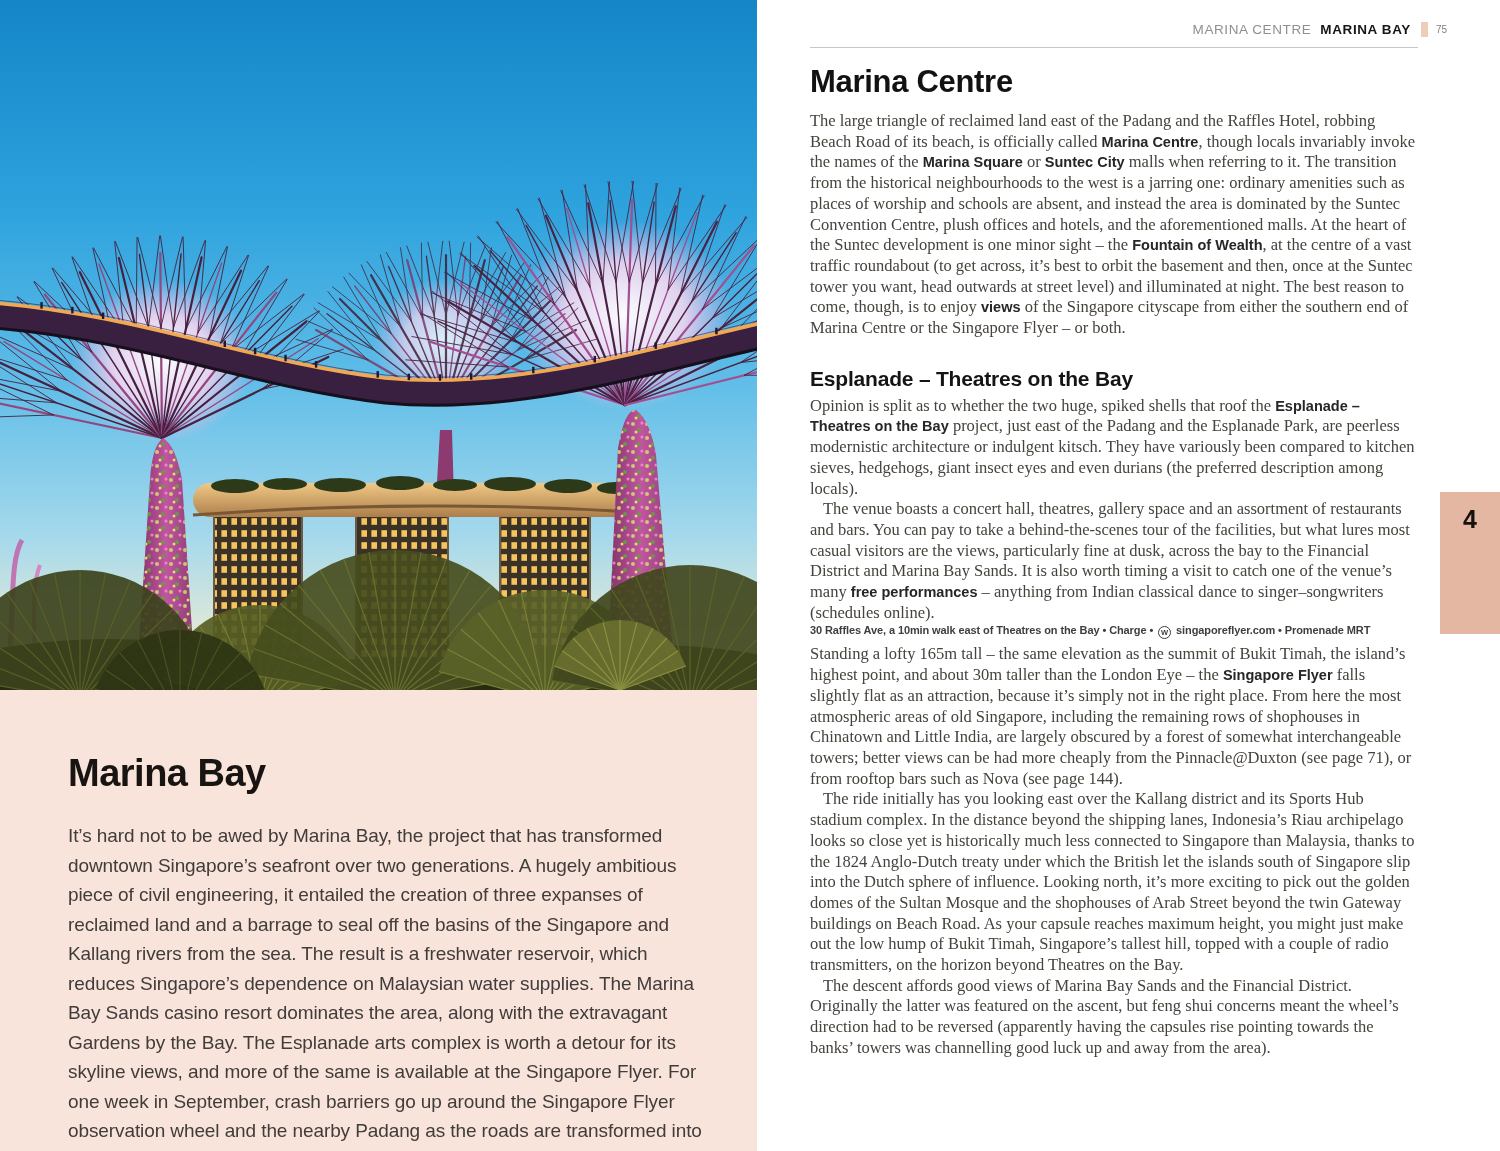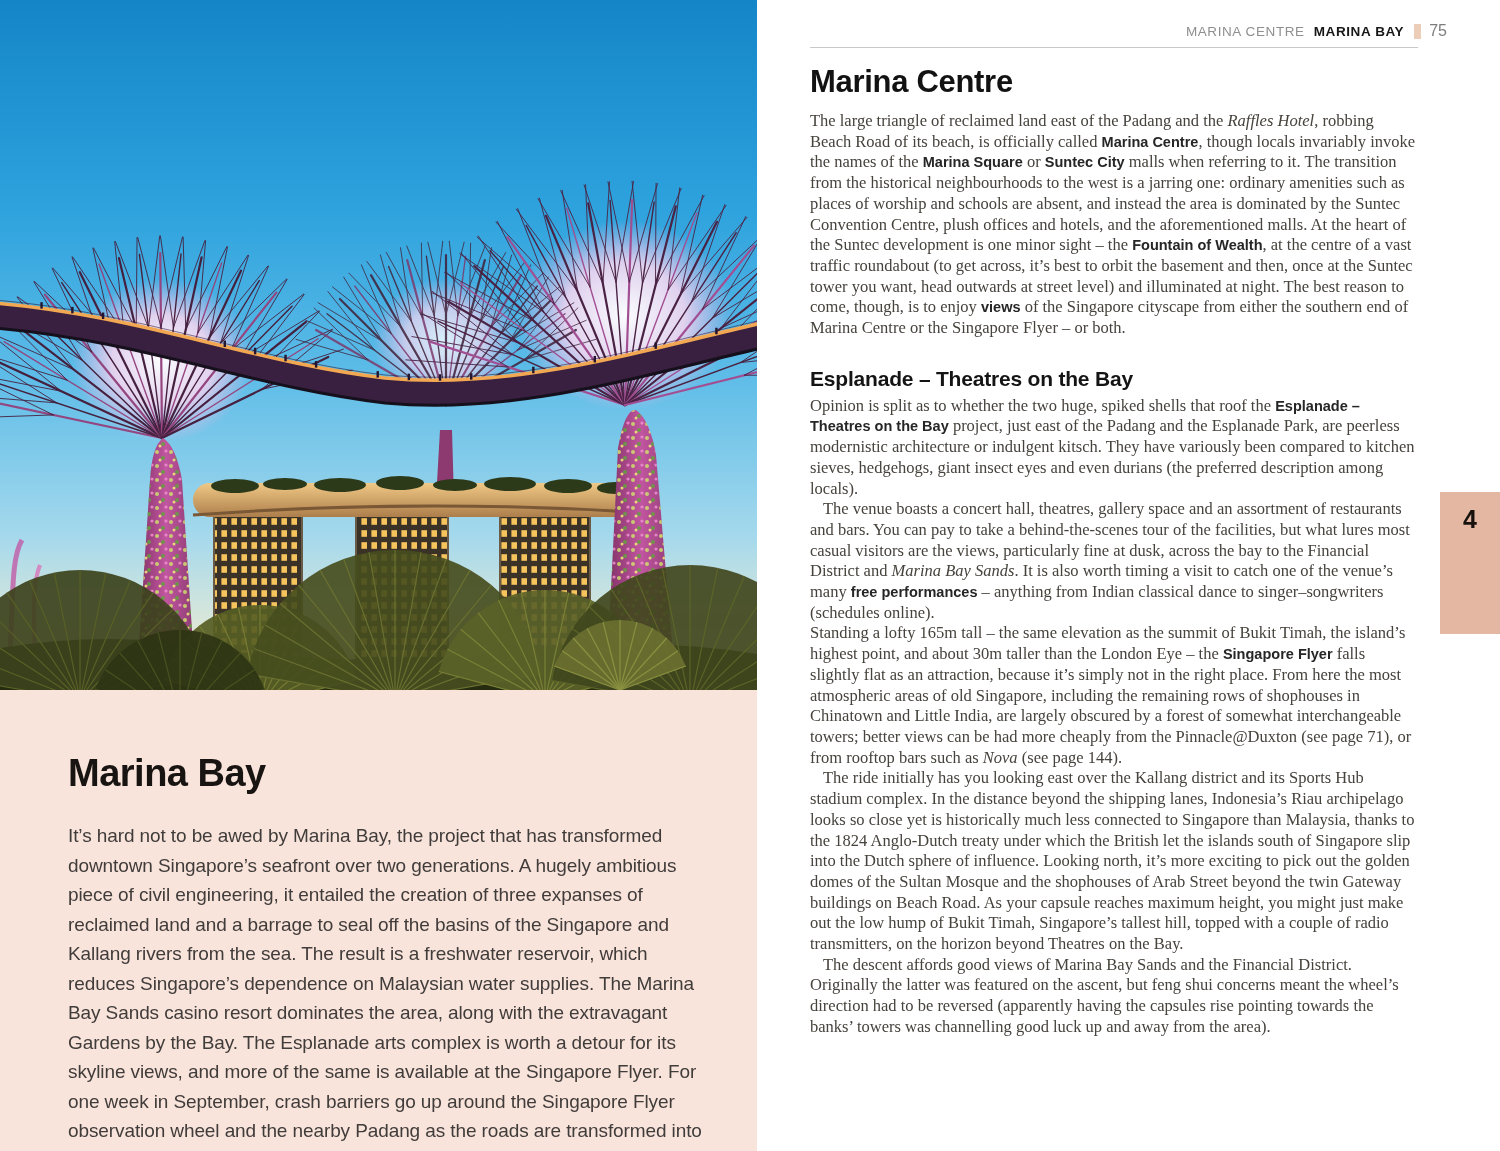--- a/index.html
+++ b/index.html
@@ -6,21 +6,21 @@
   body{width:1500px;height:1151px;background:#ffffff;position:relative;
        font-family:"Liberation Sans",sans-serif;-webkit-font-smoothing:antialiased;}
   .page{position:absolute;inset:0;overflow:hidden;padding-left:21px;}
 
   
   .running-head{position:absolute;left:810px;top:22px;width:637px;display:flex;
     align-items:center;justify-content:flex-end;}
   .rh-section{font-size:13.5px;color:#8f8f8f;letter-spacing:.6px;margin-right:9px;}
   .rh-chapter{font-size:13.5px;font-weight:700;color:#171717;letter-spacing:.6px;}
   .rh-bar{width:7px;height:15px;background:#eccdb8;margin:0 8px 0 10px;}
-  .rh-page{font-size:16px;color:#7d7d7d;}
+  .rh-page{font-size:10px;color:#7d7d7d;}
   .rule{position:absolute;left:810px;top:47px;width:608px;height:1px;background:#c8c8c8;}
 
   
   .photo{position:absolute;left:0;top:0;width:757px;height:690px;margin:0;overflow:hidden;}
   .caption{position:absolute;left:372px;top:691px;width:385px;height:31px;
     background:#e0bcab;display:flex;align-items:center;box-sizing:border-box;
     padding-left:30px;font-size:11.5px;letter-spacing:.45px;color:#53463c;font-weight:700;}
 
   
   .left-panel{position:absolute;left:0;top:690px;width:757px;height:461px;
@@ -33,21 +33,21 @@
   
   .right-col{position:absolute;left:810px;top:56px;width:606px;}
   .sec-main{font-size:31px;font-weight:700;color:#121212;margin:8px 0 11px;
     letter-spacing:-.3px;}
   .sec-sub{font-size:21px;font-weight:700;color:#141414;margin:28px 0 5px;
     letter-spacing:-.2px;}
   p.serif{font-family:"Liberation Serif",serif;font-size:16.5px;line-height:20.7px;
     color:#46423c;margin:0;}
   p.serif.ind{text-indent:13px;}
   .rb{font-family:"Liberation Sans",sans-serif;font-weight:700;font-size:.88em;color:#262626;}
-  .ri{font-style:italic;}
+  .ri{}
   .info{font-size:11px;font-weight:700;color:#3e3e3e;letter-spacing:-.1px;
     margin:1px 0 5px;white-space:nowrap;}
   .wicon{display:inline-block;width:11px;height:11px;border:1.2px solid #3e3e3e;
     border-radius:50%;font-size:7.5px;line-height:11px;text-align:center;
     font-weight:700;vertical-align:-1px;margin:0 2px;}
 
   
   .chapter-tab{position:absolute;left:1440px;top:492px;width:60px;height:142px;
     background:#e3b7a2;text-align:center;box-sizing:border-box;padding-top:13px;}
   .chapter-tab span{font-size:25px;font-weight:700;color:#17120e;}
@@ -484,20 +484,21 @@
     <h1>Marina Bay</h1>
     <p>It’s hard not to be awed by Marina Bay, the project that has transformed downtown Singapore’s seafront over two generations. A hugely ambitious piece of civil engineering, it entailed the creation of three expanses of reclaimed land and a barrage to seal off the basins of the Singapore and Kallang rivers from the sea. The result is a freshwater reservoir, which reduces Singapore’s dependence on Malaysian water supplies. The Marina Bay Sands casino resort dominates the area, along with the extravagant Gardens by the Bay. The Esplanade arts complex is worth a detour for its skyline views, and more of the same is available at the Singapore Flyer. For one week in September, crash barriers go up around the Singapore Flyer observation wheel and the nearby Padang as the roads are transformed into the circuit for the night-time Formula 1 race.</p>
   </section>
 
   <section class="right-col" id="right-col">
       <h2 class="sec-main">Marina Centre</h2>
       <p class="serif"><span class="rn">The large triangle of reclaimed land east of the Padang and the </span><span class="ri">Raffles Hotel</span><span class="rn">, robbing Beach Road of its beach, is officially called </span><span class="rb">Marina Centre</span><span class="rn">, though locals invariably invoke the names of the </span><span class="rb">Marina Square</span><span class="rn"> or </span><span class="rb">Suntec City</span><span class="rn"> malls when referring to it. The transition from the historical neighbourhoods to the west is a jarring one: ordinary amenities such as places of worship and schools are absent, and instead the area is dominated by the Suntec Convention Centre, plush offices and hotels, and the aforementioned malls. At the heart of the Suntec development is one minor sight – the </span><span class="rb">Fountain of Wealth</span><span class="rn">, at the centre of a vast traffic roundabout (to get across, it’s best to orbit the basement and then, once at the Suntec tower you want, head outwards at street level) and illuminated at night. The best reason to come, though, is to enjoy </span><span class="rb">views</span><span class="rn"> of the Singapore cityscape from either the southern end of Marina Centre or the Singapore Flyer – or both.</span></p>
       <h3 class="sec-sub">Esplanade – Theatres on the Bay</h3>
       <p class="serif"><span class="rn">Opinion is split as to whether the two huge, spiked shells that roof the </span><span class="rb">Esplanade – Theatres on the Bay</span><span class="rn"> project, just east of the Padang and the Esplanade Park, are peerless modernistic architecture or indulgent kitsch. They have variously been compared to kitchen sieves, hedgehogs, giant insect eyes and even durians (the preferred description among locals).</span></p>
       <p class="serif ind"><span class="rn">The venue boasts a concert hall, theatres, gallery space and an assortment of restaurants and bars. You can pay to take a behind-the-scenes tour of the facilities, but what lures most casual visitors are the views, particularly fine at dusk, across the bay to the Financial District and </span><span class="ri">Marina Bay Sands</span><span class="rn">. It is also worth timing a visit to catch one of the venue’s many </span><span class="rb">free performances</span><span class="rn"> – anything from Indian classical dance to singer–songwriters (schedules online).</span></p>
+      <div class="info"><span class="rn">30 Raffles Ave, a 10min walk east of Theatres on the Bay • Charge • </span><span class="wicon">W</span><span class="rn"> singaporeflyer.com • Promenade MRT</span></div>
       <p class="serif"><span class="rn">Standing a lofty 165m tall – the same elevation as the summit of Bukit Timah, the island’s highest point, and about 30m taller than the London Eye – the </span><span class="rb">Singapore Flyer</span><span class="rn"> falls slightly flat as an attraction, because it’s simply not in the right place. From here the most atmospheric areas of old Singapore, including the remaining rows of shophouses in Chinatown and Little India, are largely obscured by a forest of somewhat interchangeable towers; better views can be had more cheaply from the Pinnacle@Duxton (see page 71), or from rooftop bars such as </span><span class="ri">Nova</span><span class="rn"> (see page 144).</span></p>
       <p class="serif ind"><span class="rn">The ride initially has you looking east over the Kallang district and its Sports Hub stadium complex. In the distance beyond the shipping lanes, Indonesia’s Riau archipelago looks so close yet is historically much less connected to Singapore than Malaysia, thanks to the 1824 Anglo-Dutch treaty under which the British let the islands south of Singapore slip into the Dutch sphere of influence. Looking north, it’s more exciting to pick out the golden domes of the Sultan Mosque and the shophouses of Arab Street beyond the twin Gateway buildings on Beach Road. As your capsule reaches maximum height, you might just make out the low hump of Bukit Timah, Singapore’s tallest hill, topped with a couple of radio transmitters, on the horizon beyond Theatres on the Bay.</span></p>
       <p class="serif ind"><span class="rn">The descent affords good views of Marina Bay Sands and the Financial District. Originally the latter was featured on the ascent, but feng shui concerns meant the wheel’s direction had to be reversed (apparently having the capsules rise pointing towards the banks’ towers was channelling good luck up and away from the area).</span></p>
     </section>
 
   <div class="chapter-tab">
     <span>4</span>
   </div>
 
 </div>

